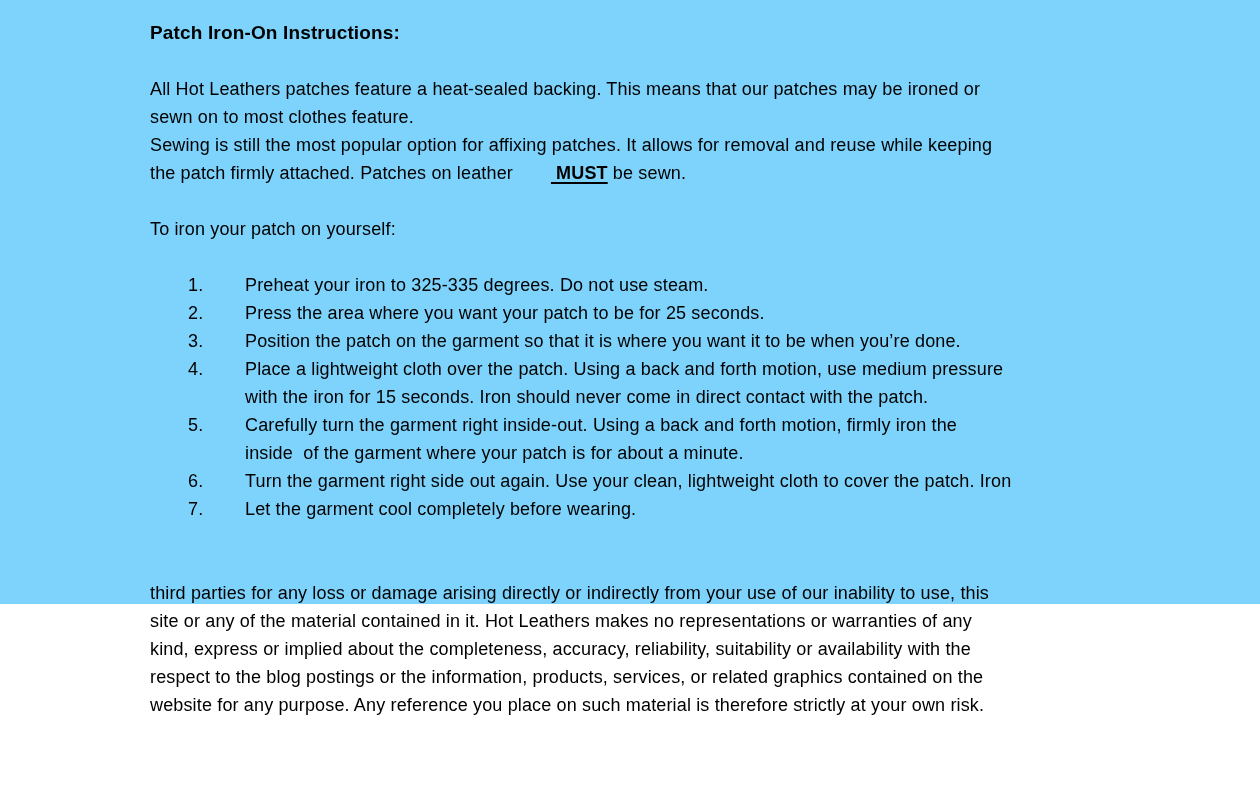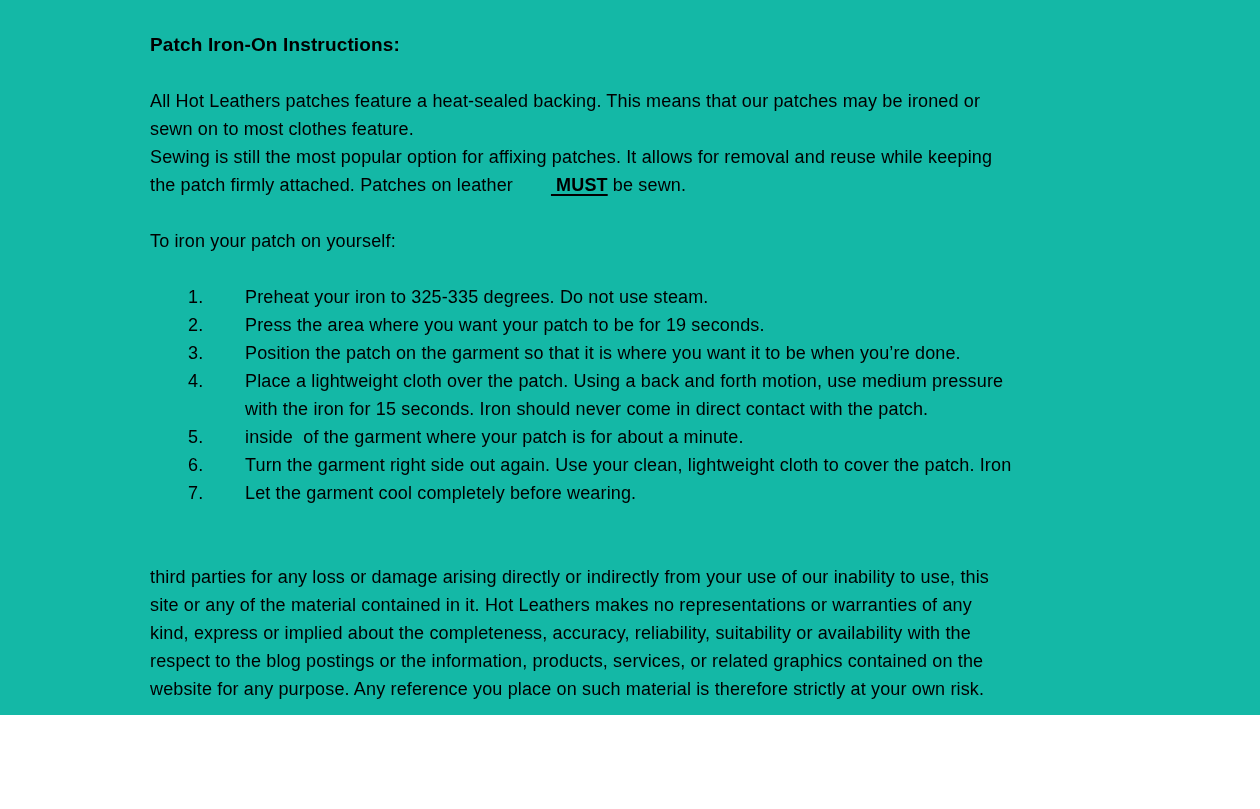--- a/index.html
+++ b/index.html
@@ -12,23 +12,23 @@
     height: 809px;
     overflow: hidden;
     font-family: "Liberation Sans", sans-serif;
     font-size: 18px;
     color: #000000;
     letter-spacing: 0.15px;
   }
   .page {
     box-sizing: border-box;
     width: 1260px;
-    height: 715px;
-    padding: 31px 60px 0 150px;
-    background: #14b8a6;
+    height: 604px;
+    padding: 19px 60px 0 150px;
+    background: #7dd3fc;
   }
   .line {
     margin: 0;
     line-height: 28px;
     white-space: pre;
   }
   .heading {
     margin: 0;
     line-height: 28px;
     font-size: 19px;
@@ -92,21 +92,21 @@
     <div class="li">
       <span class="num">1.</span>
       <div class="li-lines">
         <p class="line">Preheat your iron to 325-335 degrees. Do not use steam.</p>
       </div>
     </div>
 
     <div class="li">
       <span class="num">2.</span>
       <div class="li-lines">
-        <p class="line">Press the area where you want your patch to be for 19 seconds.</p>
+        <p class="line">Press the area where you want your patch to be for 25 seconds.</p>
       </div>
     </div>
 
     <div class="li">
       <span class="num">3.</span>
       <div class="li-lines">
         <p class="line">Position the patch on the garment so that it is where you want it to be when you’re done.</p>
       </div>
     </div>
 
@@ -114,20 +114,21 @@
       <span class="num">4.</span>
       <div class="li-lines">
         <p class="line">Place a lightweight cloth over the patch. Using a back and forth motion, use medium pressure</p>
         <p class="line">with the iron for 15 seconds. Iron should never come in direct contact with the patch.</p>
       </div>
     </div>
 
     <div class="li">
       <span class="num">5.</span>
       <div class="li-lines">
+        <p class="line">Carefully turn the garment right inside-out. Using a back and forth motion, firmly iron the</p>
         <p class="line">inside  of the garment where your patch is for about a minute.</p>
       </div>
     </div>
 
     <div class="li">
       <span class="num">6.</span>
       <div class="li-lines">
         <p class="line">Turn the garment right side out again. Use your clean, lightweight cloth to cover the patch. Iron</p>
       </div>
     </div>

